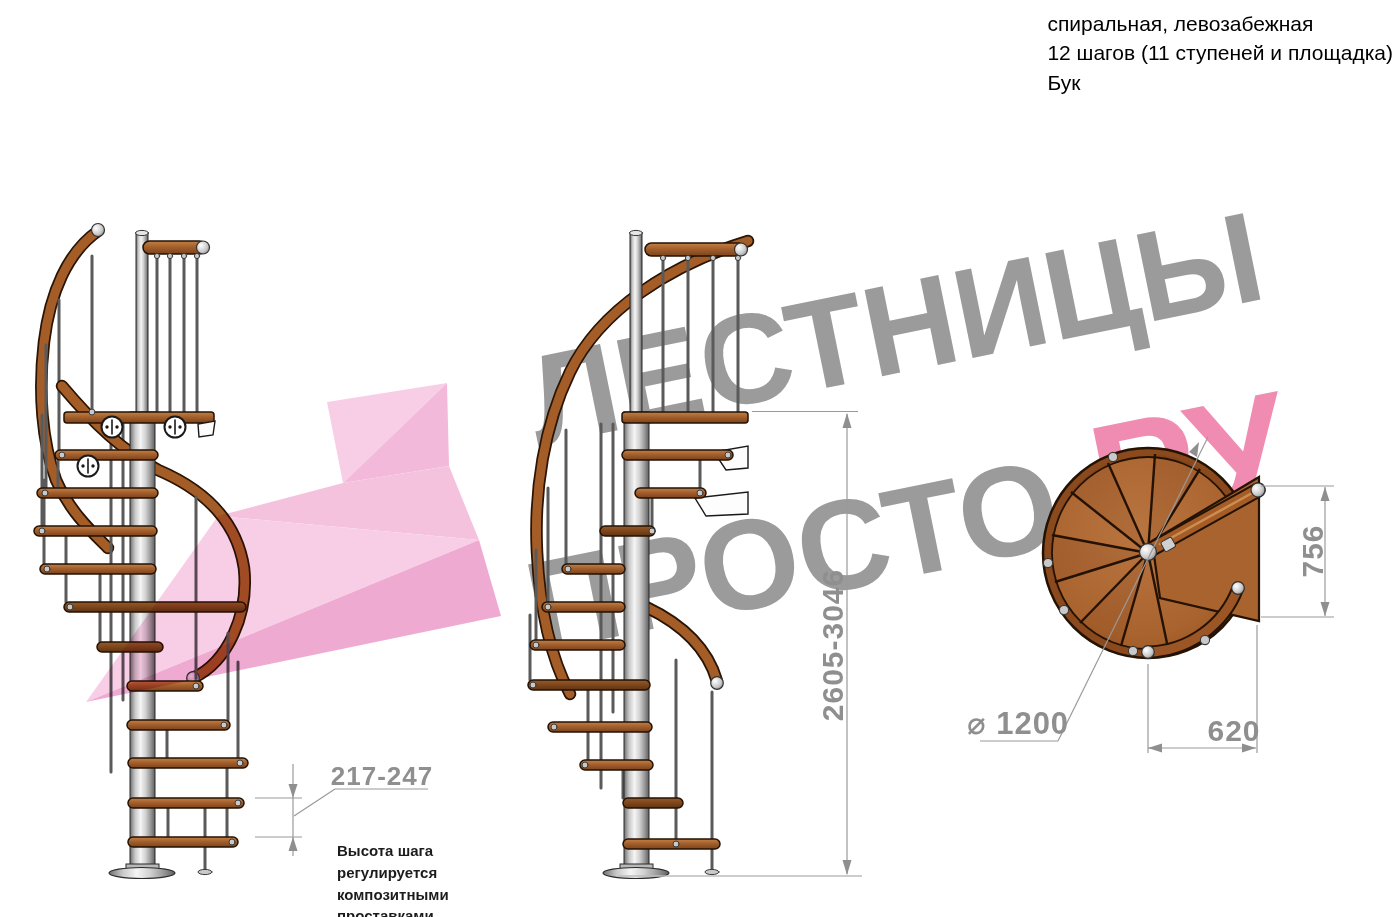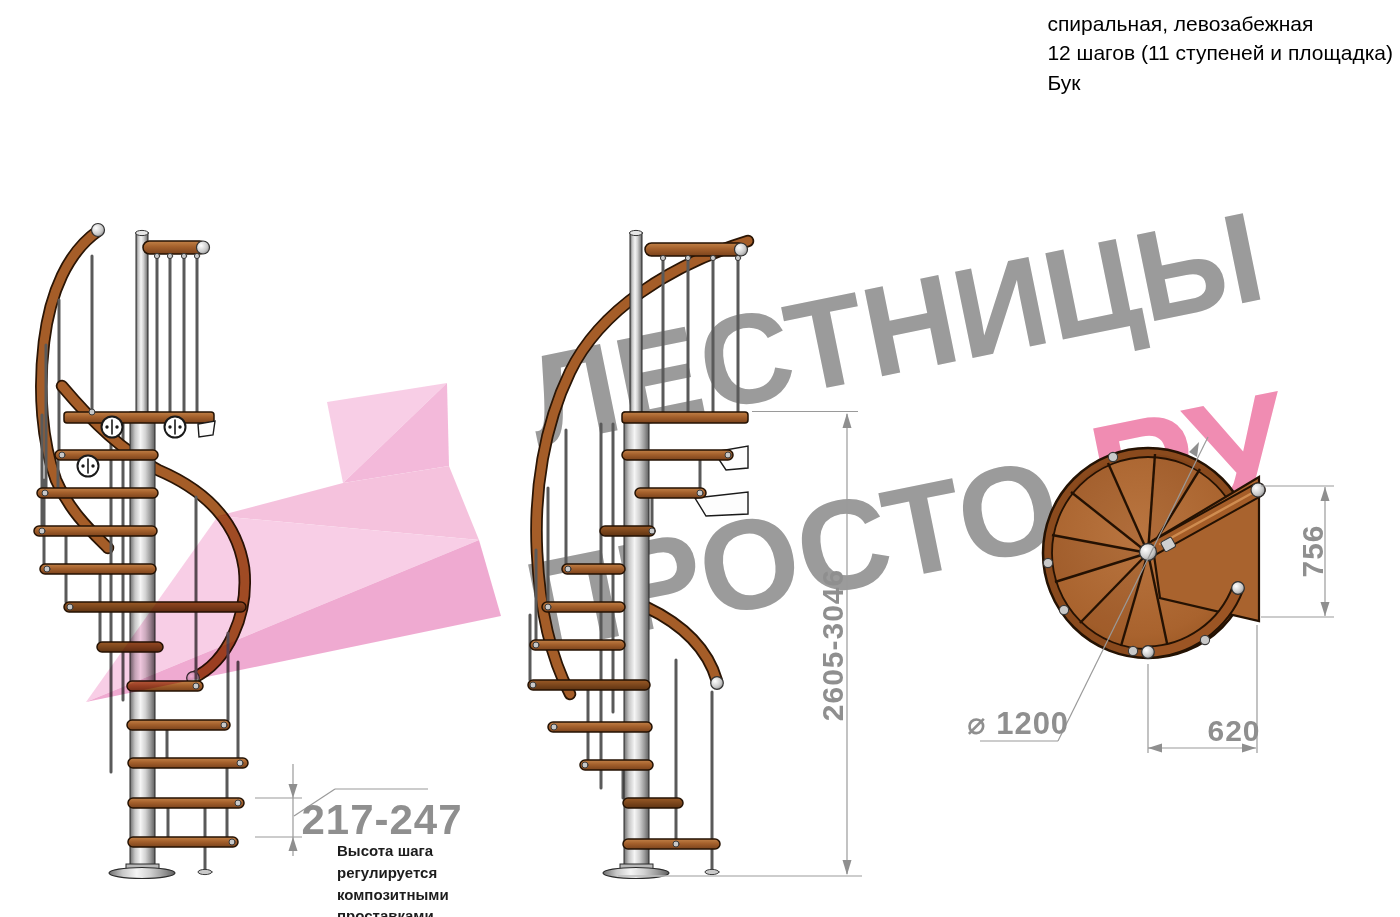--- a/index.html
+++ b/index.html
@@ -21,21 +21,21 @@
   .txt { position:absolute; z-index:3; }
   .hdr { right:7px; top:9px; font-size:21px; line-height:1.4; color:#000;
          text-align:left; white-space:pre-line; }
   .dim { font-weight:700; font-size:30px; color:#8f8f8f; letter-spacing:1px; white-space:nowrap; }
   .dim-rot { transform:translate(-50%,-50%) rotate(-90deg); }
   .dim-flat { transform:translate(-50%,-50%); }
   #dim-total { left:833px; top:645px; }
   #dim-depth { left:1313px; top:551px; }
   #dim-width { left:1202px; top:731px;margin-left:32px; }
   #dim-diam  { left:1018px; top:723px; font-size:31px; }
-  #dim-step  { left:382px;  top:820px; font-size:42px; }
+  #dim-step  { left:382px;  top:776px; font-size:26px; }
   .note { left:337px; top:840px; font-size:15px; font-weight:700; color:#1c1c1c;
           line-height:1.45; white-space:pre-line; }
 </style>
 </head>
 <body>
 
 <div class="stage">
 
   <div class="wm wm1">ЛЕСТНИЦЫ</div>
   <div class="wm wm2"><span>ПРОСТО</span><span class="wm-pink">.РУ</span></div>

